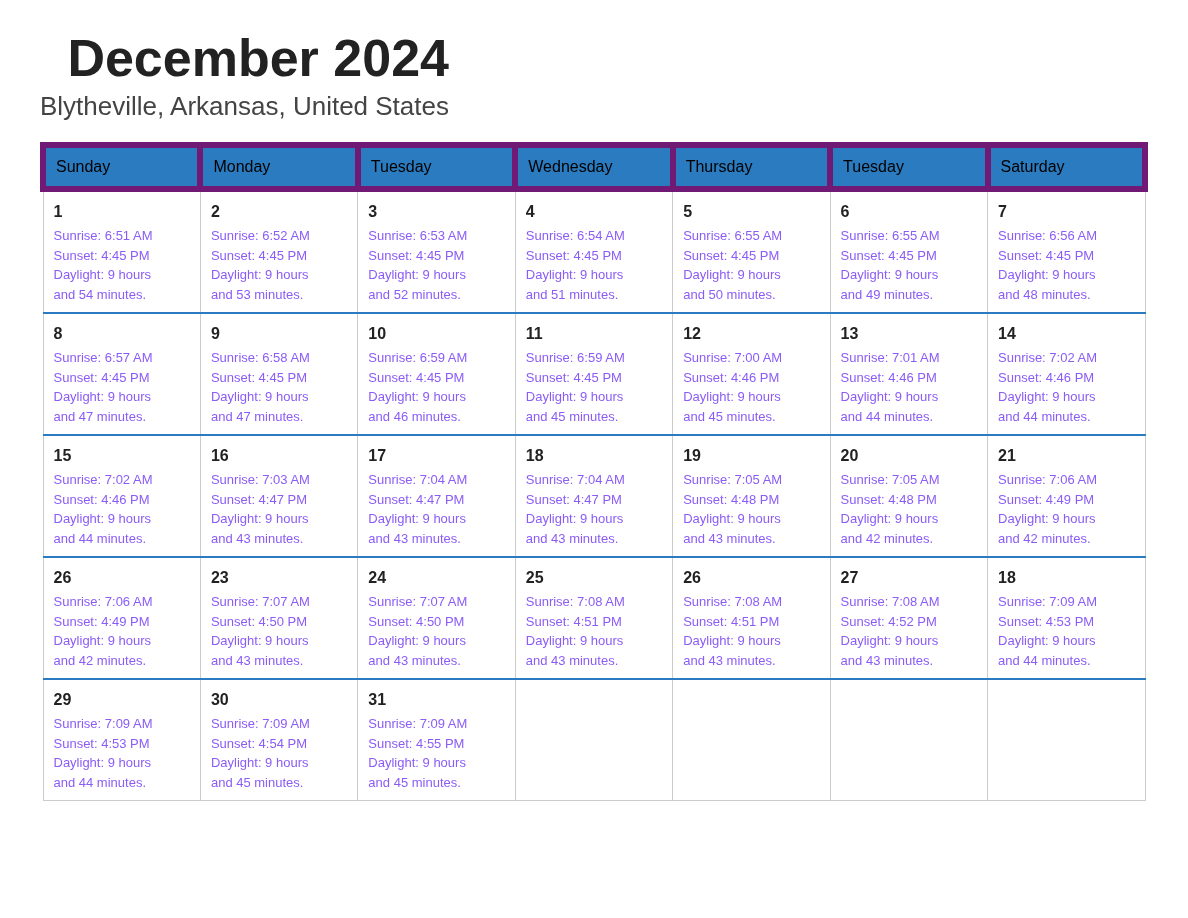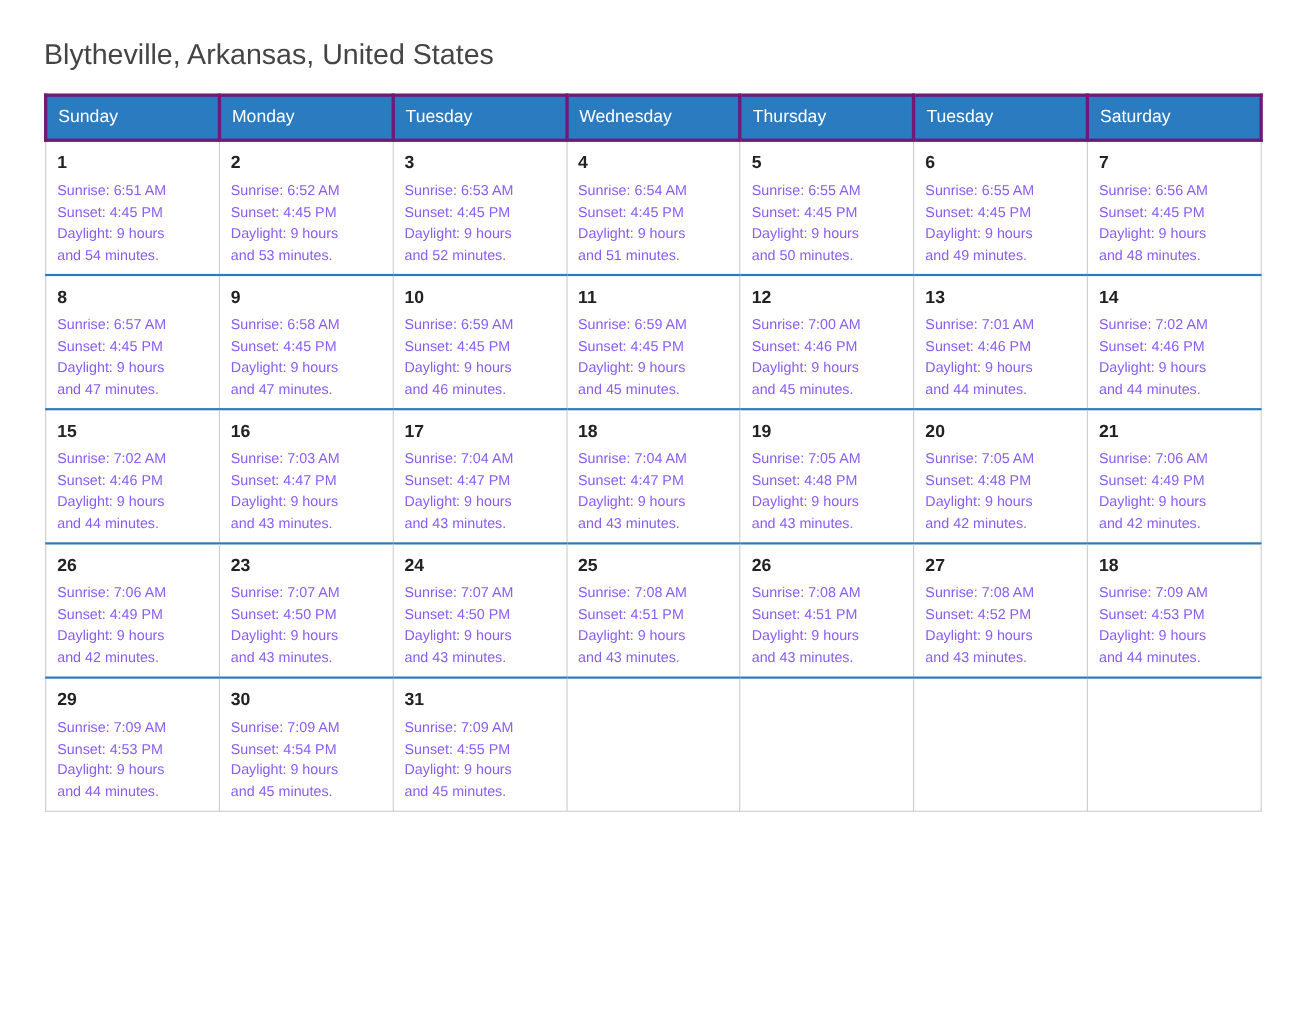--- a/index.html
+++ b/index.html
@@ -57,26 +57,26 @@
       color: #444;
       margin-top: 4px;
     }
     .calendar-table {
       width: 100%;
       border-collapse: collapse;
       table-layout: fixed;
     }
     .calendar-table th {
       background-color: #2a7bbf;
-      color: #ffffff;
+      color: #000000;
       font-size: 16px;
       font-weight: normal;
       padding: 10px 10px;
       text-align: left;
-      border: 3px solid #701a75;
+      border: 6px solid #701a75;
     }
     .calendar-table td {
       vertical-align: top;
       padding: 8px 10px;
       border: 1px solid #ccc;
       font-size: 13px;
       line-height: 1.5;
       height: 110px;
       background: #fff;
     }
@@ -96,20 +96,21 @@
     }
     .week-row td {
       border-top: 2px solid #2a7bbf;
     }
   </style>
 </head>
 <body>
 
 <div class="header-area">
   <div class="title-area">
+    <div class="month-title">December 2024</div>
     <div class="location-title">Blytheville, Arkansas, United States</div>
   </div>
 </div>
 
 <table class="calendar-table">
   <thead>
     <tr>
     <th>Sunday</th>
         <th>Monday</th>
         <th>Tuesday</th>

